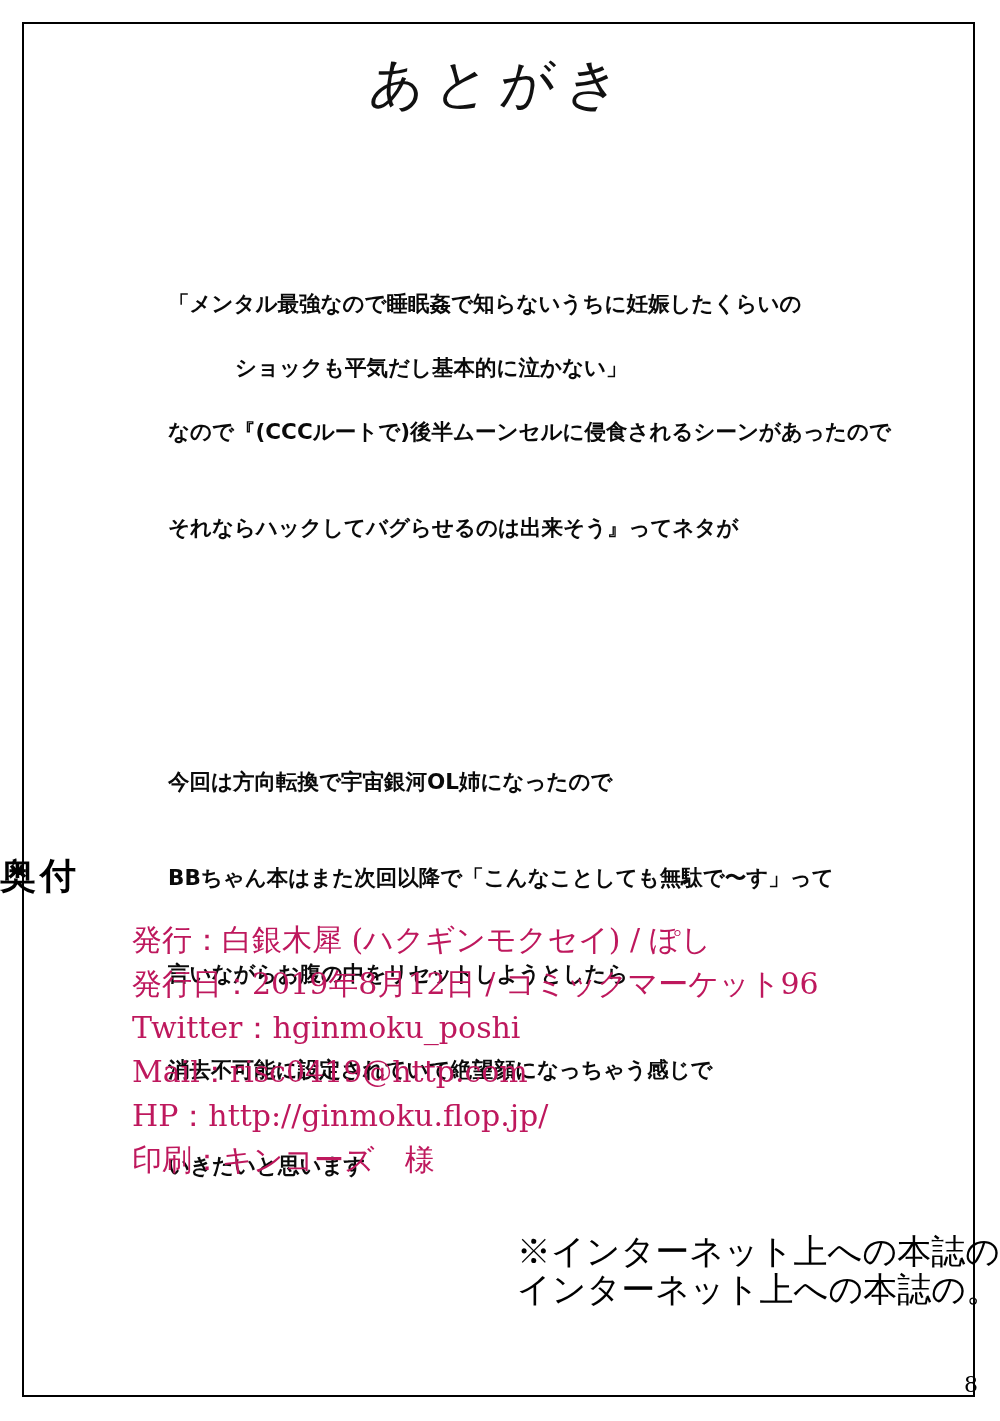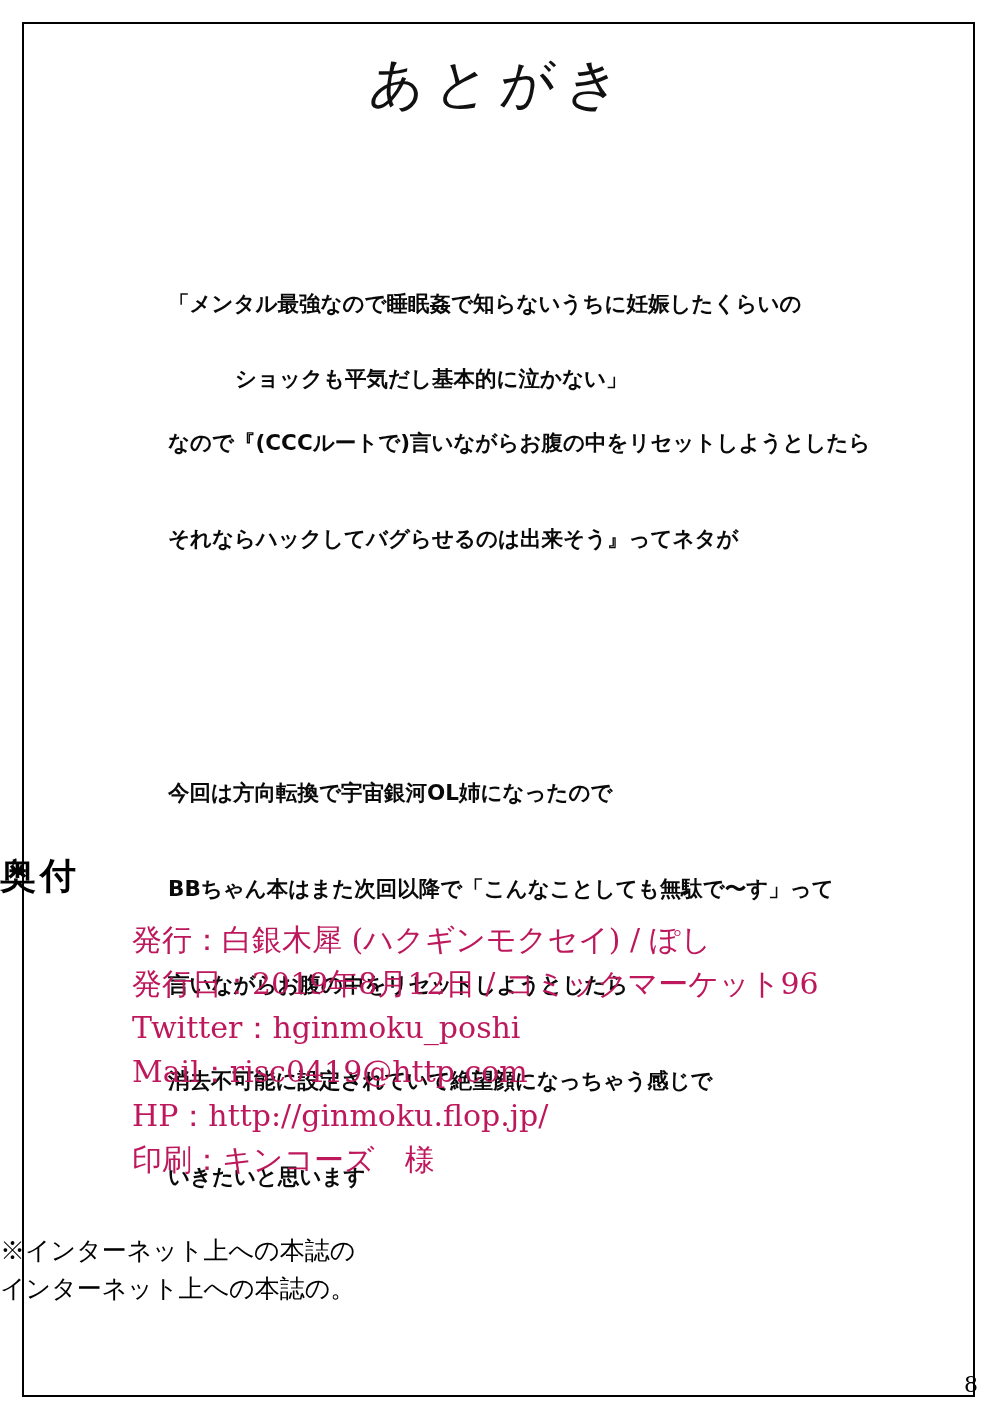--- a/index.html
+++ b/index.html
@@ -56,21 +56,20 @@
     color: #0a0a0a;
     letter-spacing: 0px;
     white-space: pre-wrap;
   }
   .afterword-body .para {
     margin: 0 0 30px 0;
   }
   .afterword-body .indent {
     display: inline-block;
     padding-left: 22px;
-    margin-top: 11px;
   }
   .colophon-title {
     position: absolute;
     left: 0;
     top: 852px;
     width: 1000px;
     text-align: left;
     font-family: "DejaVu Serif", serif;
     font-weight: 700;
     font-size: 36px;
@@ -88,23 +87,23 @@
     color: #be185d;
   }
   .colophon-list div {
     white-space: nowrap;
   }
   .notice {
     position: absolute;
     left: 0;
     top: 1232px;
     width: 1000px;
-    text-align: left;
+    text-align: right;
     font-family: "DejaVu Serif", serif;
-    font-size: 25px;
+    font-size: 34px;
     line-height: 38px;
     color: #000000;
   }
   .page-number {
     position: absolute;
     right: 22px;
     top: 1372px;
     font-family: "DejaVu Serif", serif;
     font-size: 22px;
     color: #000000;
@@ -116,21 +115,21 @@
 <div class="page">
 
   <div class="page-border"></div>
 
   <div class="afterword-title">あとがき</div>
 
   <div class="afterword-body">
     <div class="para">
       <div>「メンタル最強なので睡眠姦で知らないうちに妊娠したくらいの</div>
       <div class="indent">ショックも平気だし基本的に泣かない」</div>
-      <div>なので『(CCCルートで)言いながらお腹の中をリセットしようとしたら</div>
+      <div>なので『(CCCルートで)後半ムーンセルに侵食されるシーンがあったので</div>
       <div>それならハックしてバグらせるのは出来そう』ってネタが</div>
     </div>
     <div class="para">
       <div>今回は方向転換で宇宙銀河OL姉になったので</div>
       <div>BBちゃん本はまた次回以降で「こんなことしても無駄で〜す」って</div>
       <div>言いながらお腹の中をリセットしようとしたら</div>
       <div>消去不可能に設定されていて絶望顔になっちゃう感じで</div>
       <div>いきたいと思います</div>
     </div>
   </div>

